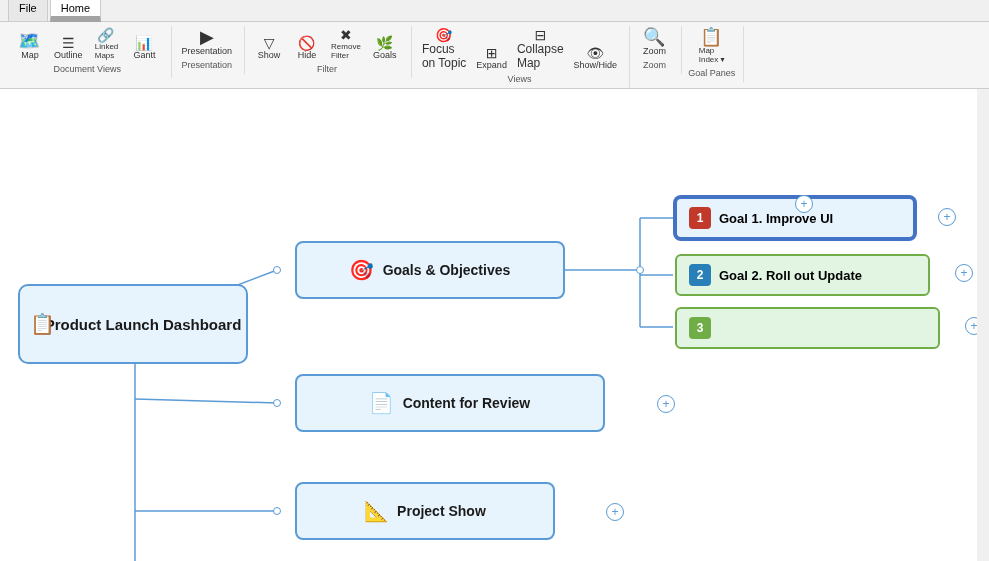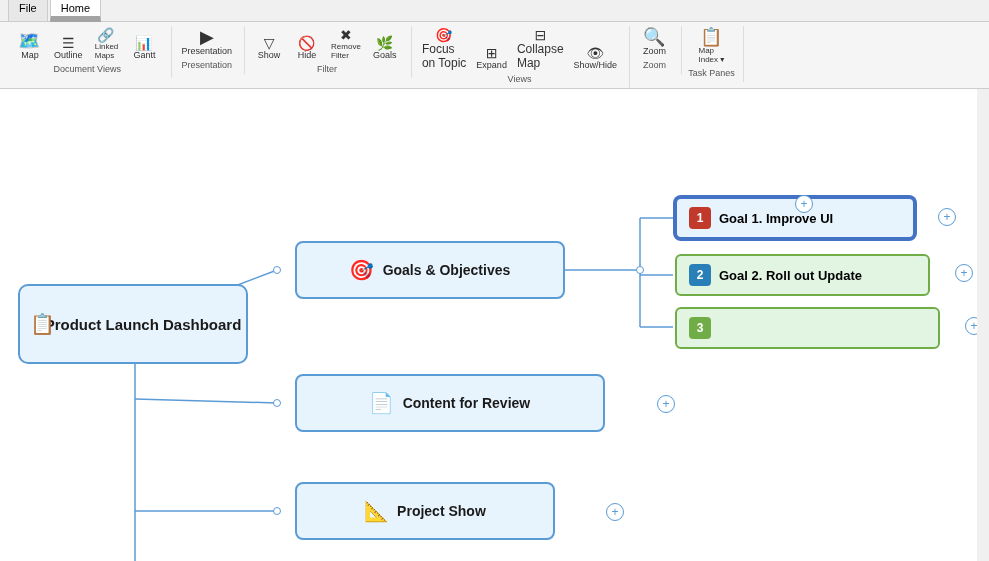--- a/index.html
+++ b/index.html
@@ -352,21 +352,21 @@
       <div class="ribbon-group-label">Zoom</div>
     </div>
 
     <div class="ribbon-group">
       <div class="ribbon-buttons">
         <div class="ribbon-btn">
           <span class="ribbon-icon">📋</span>
           <span style="font-size:8px">Map<br>Index ▾</span>
         </div>
       </div>
-      <div class="ribbon-group-label">Task Panes</div>
+      <div class="ribbon-group-label">Goal Panes</div>
     </div>
   </div>
 </div>
 
 <div class="canvas">
 
   <svg class="connections">
 
     <line x1="135" y1="235" x2="135" y2="515" stroke="#5b9bd5" stroke-width="1.5"></line>
 

